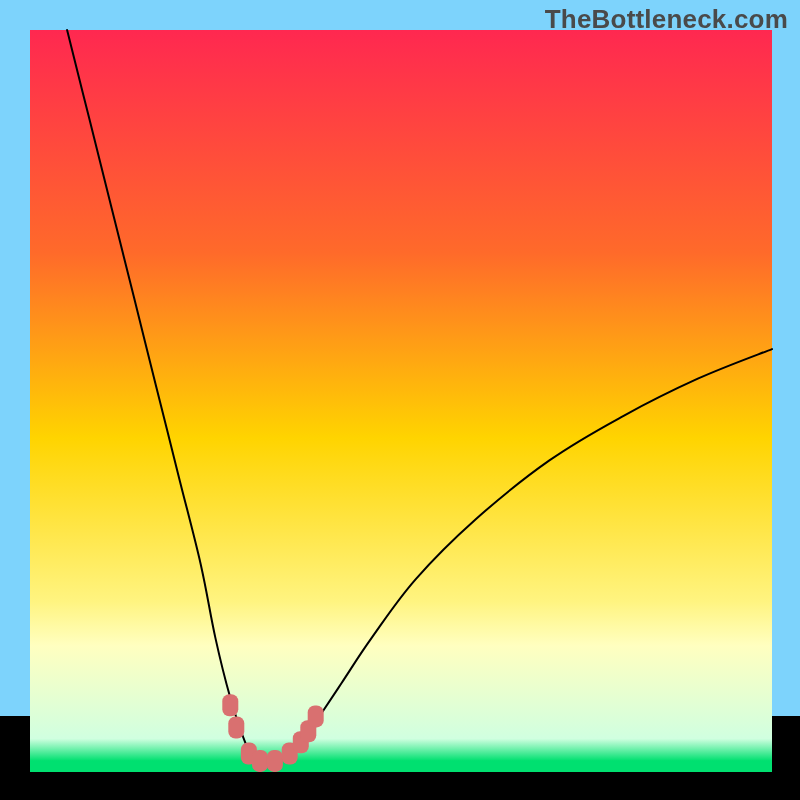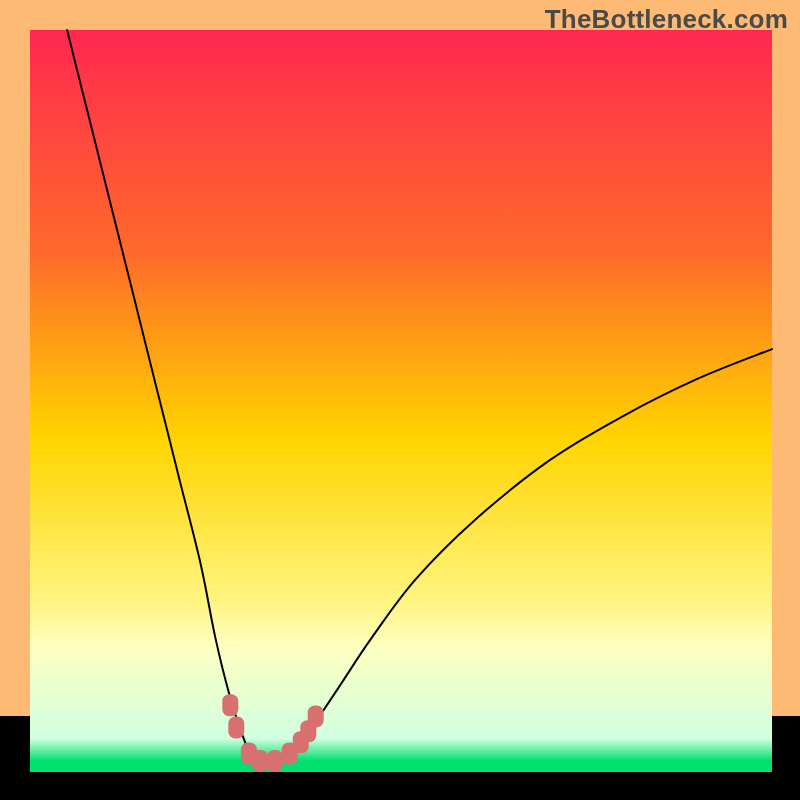--- a/index.html
+++ b/index.html
@@ -1,21 +1,21 @@
 <!DOCTYPE html>
 <html><head>
 <meta charset="utf-8">
 <style>
   * { margin: 0; padding: 0; box-sizing: border-box; }
   html, body { width: 800px; height: 800px; overflow: hidden; background: #000; }
   .frame {
     position: relative;
     width: 800px;
     height: 716px;
-    background: #fdba74;
+    background: #7dd3fc;
     text-align: center;
   }
   .watermark {
     position: absolute;
     top: 4px;
     right: 12px;
     font-family: Arial, Helvetica, sans-serif;
     font-size: 26px;
     font-weight: 600;
     color: #4a4a4a;

